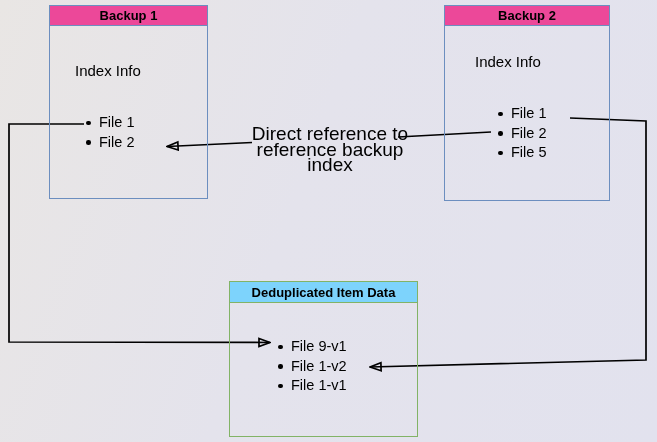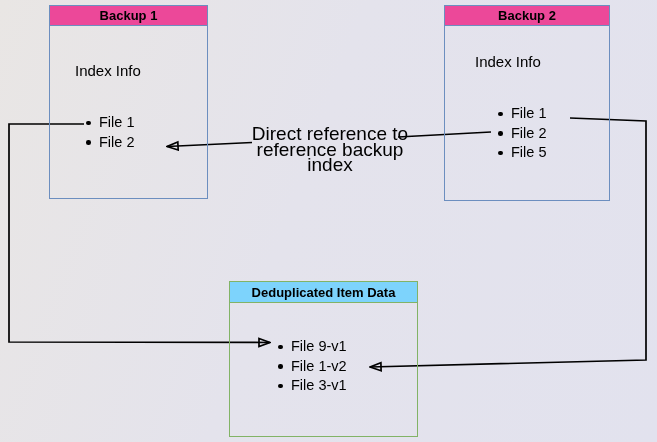--- a/index.html
+++ b/index.html
@@ -89,20 +89,20 @@
     </ul>
 </div>
 
 <div class="box green" id="dedup">
   <div class="box-header">
     <span>Deduplicated Item Data</span>
   </div>
   <ul class="item-list">
       <li>File 9-v1</li>
       <li>File 1-v2</li>
-      <li>File 3-v1</li>
+      <li>File 1-v1</li>
     </ul>
 </div>
 
 <div class="annotation">
   <div>Direct reference to</div>
   <div>reference backup index</div>
 </div>
 
 </body></html>

